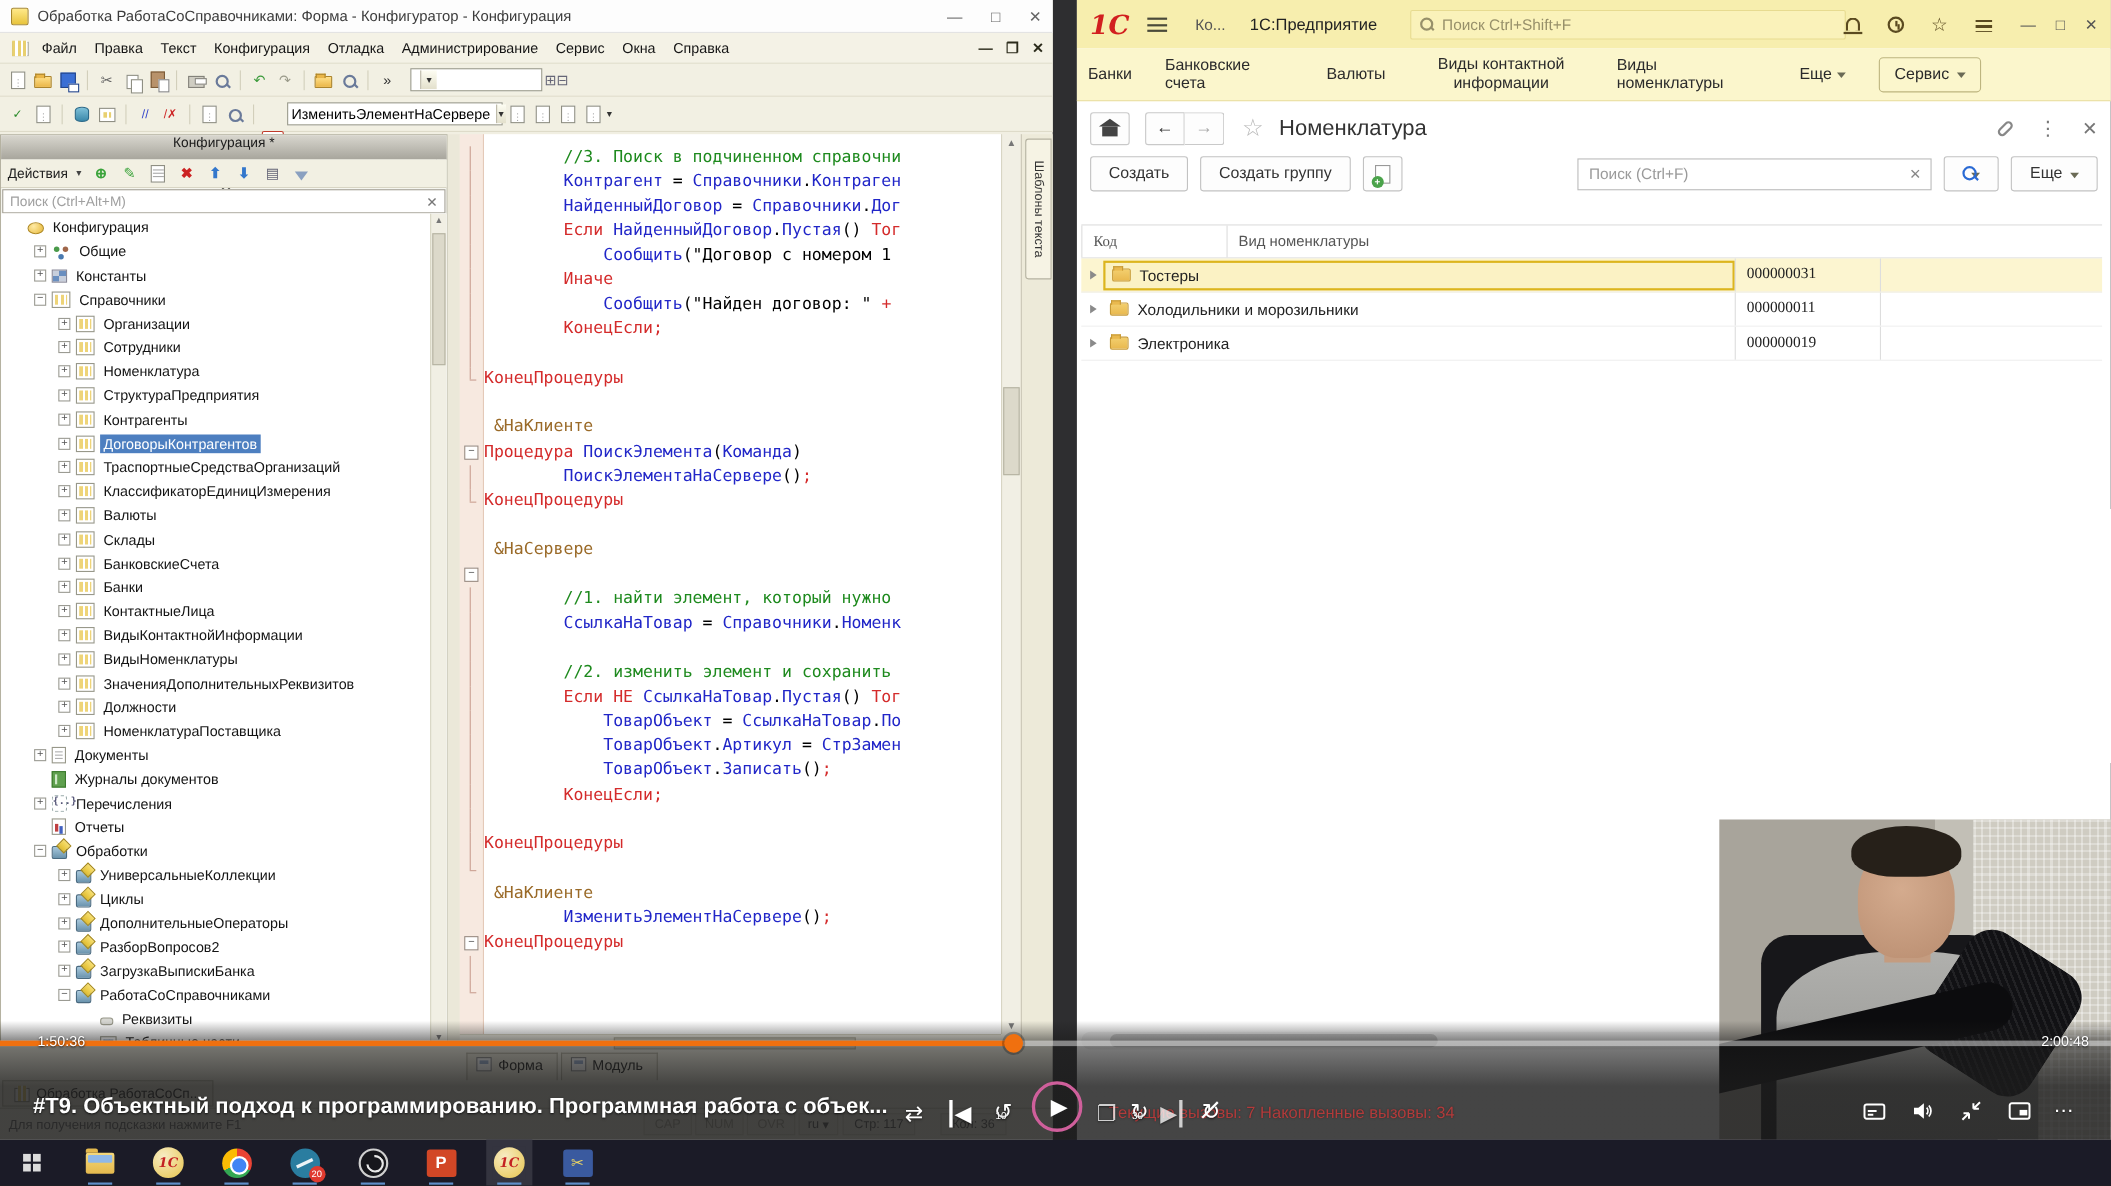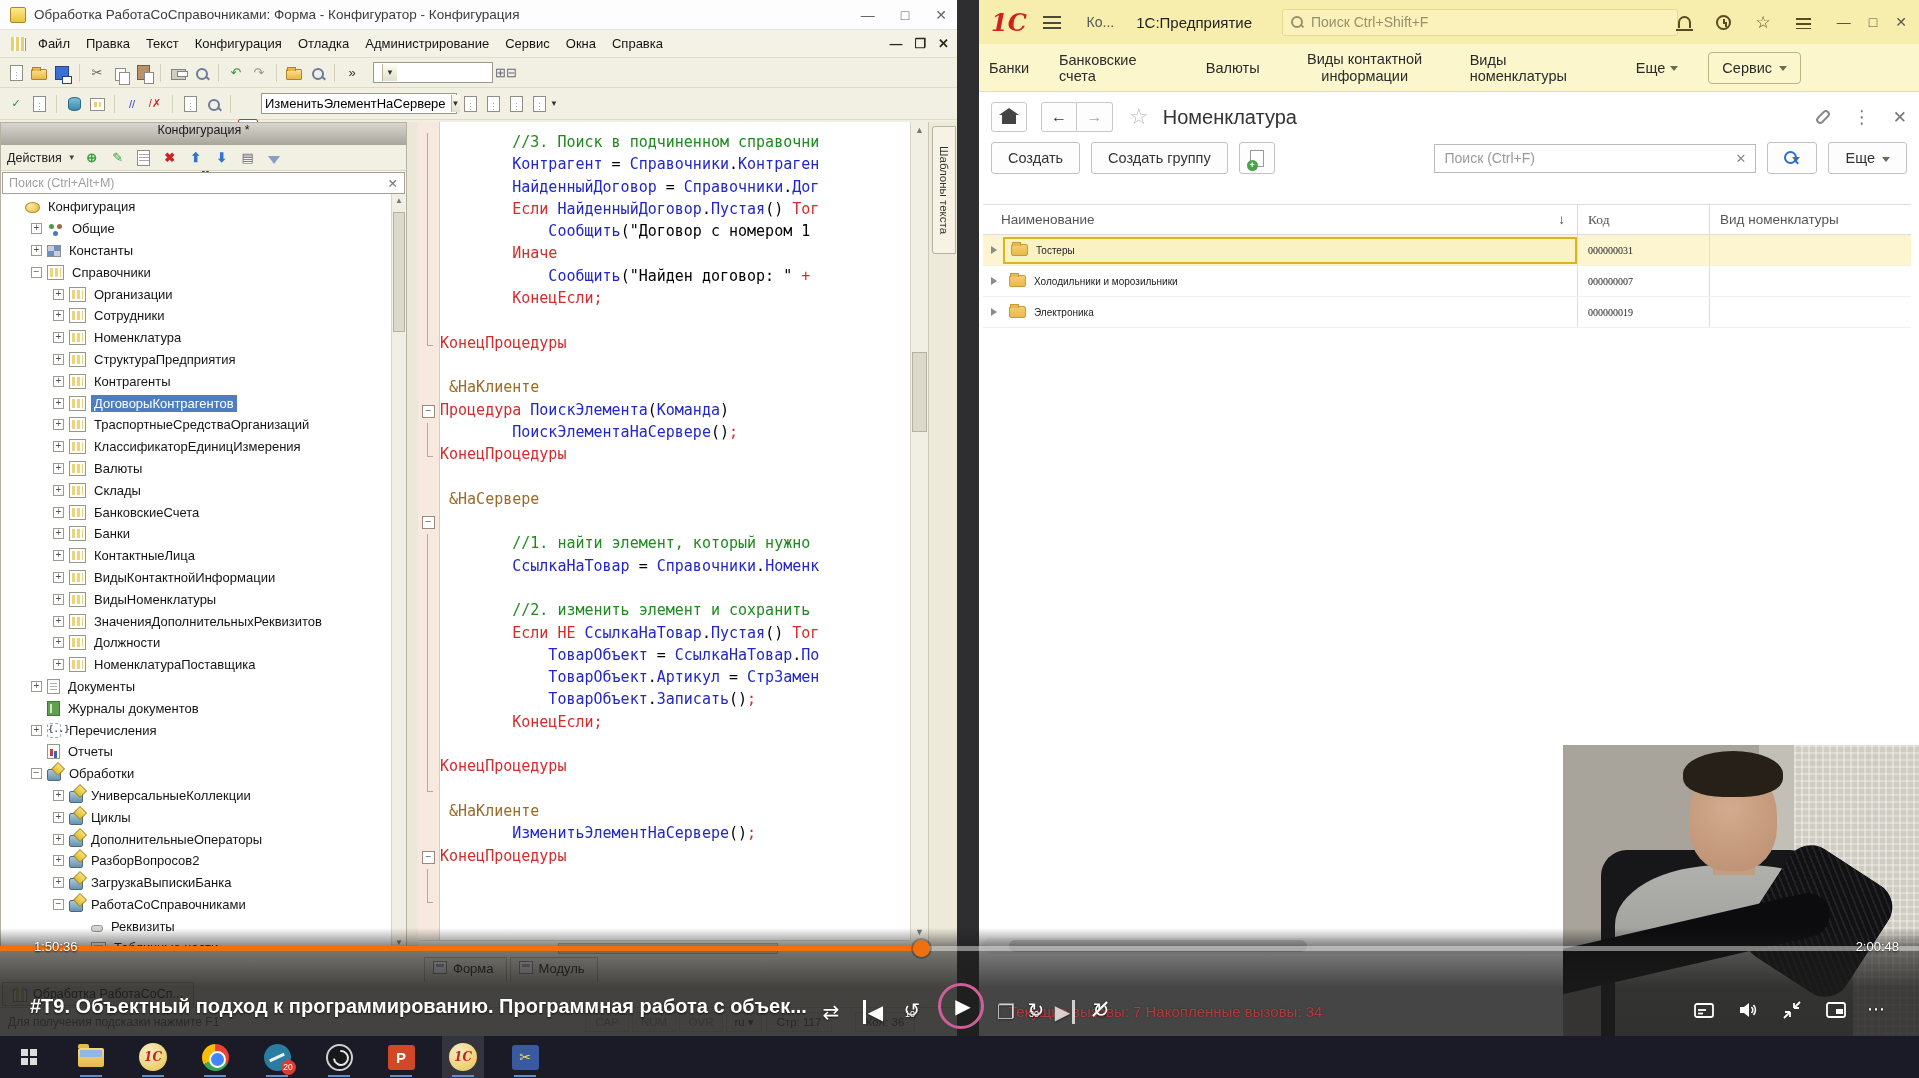--- a/index.html
+++ b/index.html
@@ -165,21 +165,21 @@
   .magbtn{width:50px;justify-content:center;gap:5px;}
   .bigmag{width:15px;height:15px;position:relative;}
   .bigmag::before{content:"";position:absolute;left:0;top:0;width:9px;height:9px;border:2px solid #2a6ad4;border-radius:50%;}
   .bigmag::after{content:"";position:absolute;left:10px;top:10px;width:5px;height:2px;background:#2a6ad4;transform:rotate(45deg);}
   .etable{position:absolute;left:4px;top:204px;width:928px;}
   .thead{display:flex;height:31px;border-top:1px solid #ddd;border-bottom:1px solid #ddd;font-size:13.5px;color:#555;align-items:center;}
   .tc1{width:594px;display:flex;align-items:center;padding-left:18px;}
   .tc1 .sort{margin-left:auto;margin-right:12px;color:#444;}
   .tc2{width:132px;border-left:1px solid #ddd;padding-left:10px;align-self:stretch;display:flex;align-items:center;font-family:Liberation Serif, serif;}
   .tc3{flex:1;border-left:1px solid #ddd;padding-left:10px;align-self:stretch;display:flex;align-items:center;}
-  .erow{height:31px;display:flex;align-items:center;border-bottom:1px solid #efefef;font-size:10px;color:#222;}
+  .erow{height:31px;display:flex;align-items:center;border-bottom:1px solid #efefef;font-size:14px;color:#222;}
   .erow .tc1{padding-left:4px;}
   .erow.sel{background:#fcf5d0;}
   .rarrow{width:0;height:0;border-top:4px solid transparent;border-bottom:4px solid transparent;border-left:6px solid #8a8a8a;margin:0 6px 0 4px;flex:none;}
   .e-folder{width:17px;height:12px;background:linear-gradient(#f3cf6e,#e9b94f);border:1px solid #c79a36;border-radius:2px;position:relative;flex:none;margin-right:8px;}
   .e-folder::before{content:"";position:absolute;left:0;top:-3px;width:7px;height:3px;background:#e9b94f;border:1px solid #c79a36;border-bottom:none;}
   .nbox{flex:1;display:flex;align-items:center;height:27px;padding-left:6px;}
   .erow.sel .nbox{border:2px solid #dcb51e;background:#fbf2c4;}
   .ehscroll{position:absolute;left:4px;top:938px;width:845px;height:16px;background:#f2f2f2;border-radius:8px;}
   .ehsthumb2{position:absolute;left:26px;top:2px;width:298px;height:12px;background:#c9c9c9;border-radius:6px;}
 
@@ -747,24 +747,20 @@
           <span class="bigmag"></span>
           <span class="caret"></span>
         </span>
       <span class="btn">
           <span>Еще</span>
           <span class="caret"></span>
         </span>
     </div>
     <div class="etable">
       <div class="thead">
-        <span class="tc1">
-            <span>Наименование</span>
-            <span class="sort">↓</span>
-          </span>
         <span class="tc2">Код</span>
         <span class="tc3">Вид номенклатуры</span>
       </div>
       <div id="erows">
           <div class="erow sel">
             <span class="tc1">
               <span class="rarrow"></span>
               <span class="nbox">
                 <span class="e-folder"></span>
                 <span>Тостеры</span>
@@ -774,21 +770,21 @@
             <span class="tc3"></span>
           </div>
           <div class="erow">
             <span class="tc1">
               <span class="rarrow"></span>
               <span class="nbox">
                 <span class="e-folder"></span>
                 <span>Холодильники и морозильники</span>
               </span>
             </span>
-            <span class="tc2">000000007</span>
+            <span class="tc2">000000011</span>
             <span class="tc3"></span>
           </div>
           <div class="erow">
             <span class="tc1">
               <span class="rarrow"></span>
               <span class="nbox">
                 <span class="e-folder"></span>
                 <span>Электроника</span>
               </span>
             </span>

